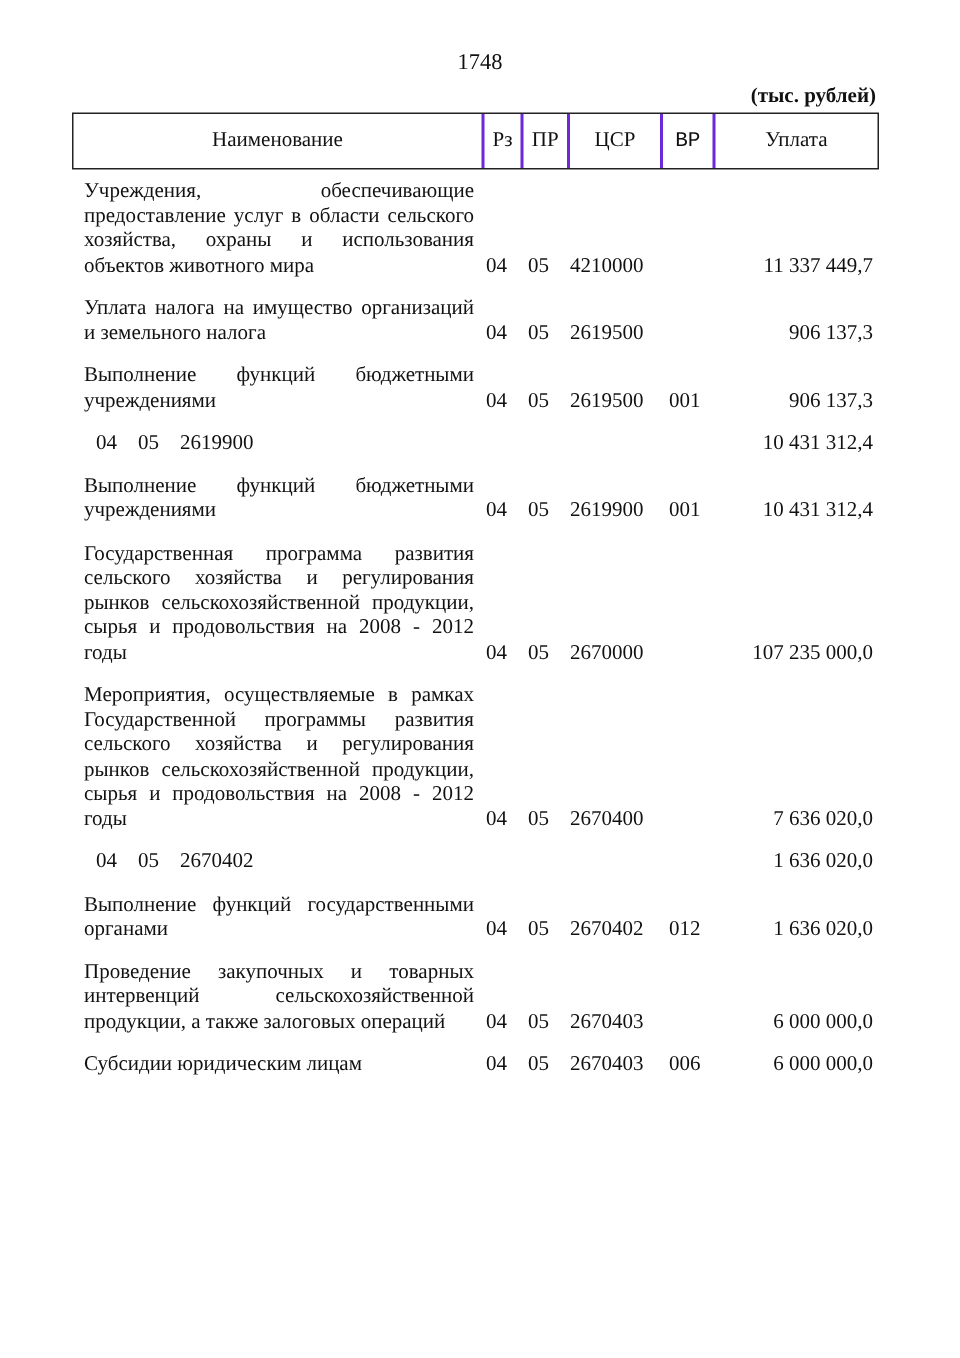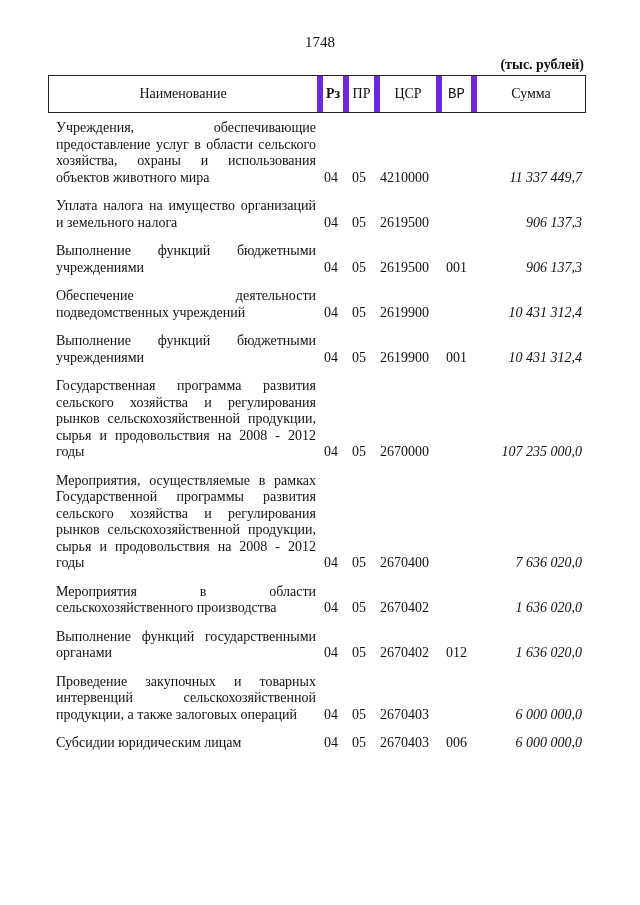--- a/index.html
+++ b/index.html
@@ -39,26 +39,26 @@
       border: 1px solid #222;
       box-sizing: border-box;
       display: flex;
     }
     .header > div {
       display: flex;
       align-items: center;
       justify-content: center;
       font-size: 14px;
       box-sizing: border-box;
-      border-right: 6px solid #6d28d9;
+      border-right: 2px solid #6d28d9;
       height: 100%;
     }
     .header > div:last-child { border-right: none; }
     .c-name { width: 274px; }
-    .c-rz { width: 26px; font-weight: bold; }
+    .c-rz { width: 26px; }
     .c-pr { width: 31px; }
     .c-csr { width: 62px; }
     .c-vr { width: 35px; font-family: Liberation Mono, monospace; }
     .c-sum { flex: 1; }
 
     .rows {
       position: absolute;
       top: 120px;
       left: 56px;
       width: 530px;
@@ -72,35 +72,35 @@
     }
     .row .name {
       width: 260px;
       text-align: justify;
       text-align-last: left;
     }
     .row .rz { width: 20px; margin-left: 8px; text-align: left; }
     .row .pr { width: 24px; margin-left: 8px; text-align: left; }
     .row .csr { width: 62px; margin-left: 4px; text-align: left; }
     .row .vr { width: 30px; margin-left: 4px; text-align: left; }
-    .row .sum { flex: 1; text-align: right; padding-right: 4px; font-style: italic; }
+    .row .sum { flex: 1; text-align: right; padding-right: 4px; }
   </style>
 </head>
 <body>
 
 <div class="page-number">1748</div>
 <div class="units">(тыс. рублей)</div>
 
 <div class="header">
   <div class="c-name">Наименование</div>
   <div class="c-rz">Рз</div>
   <div class="c-pr">ПР</div>
   <div class="c-csr">ЦСР</div>
   <div class="c-vr">ВР</div>
-  <div class="c-sum">Сумма</div>
+  <div class="c-sum">Уплата</div>
 </div>
 
 <div class="rows" id="rows">
     <div class="row">
       <div class="name">Учреждения, обеспечивающие предоставление услуг в области сельского хозяйства, охраны и использования объектов животного мира</div>
       <div class="rz">04</div>
       <div class="pr">05</div>
       <div class="csr">4210000</div>
       <div class="vr"></div>
       <div class="sum">11 337 449,7</div>
@@ -115,21 +115,20 @@
     </div>
     <div class="row">
       <div class="name">Выполнение функций бюджетными учреждениями</div>
       <div class="rz">04</div>
       <div class="pr">05</div>
       <div class="csr">2619500</div>
       <div class="vr">001</div>
       <div class="sum">906 137,3</div>
     </div>
     <div class="row">
-      <div class="name">Обеспечение деятельности подведомственных учреждений</div>
       <div class="rz">04</div>
       <div class="pr">05</div>
       <div class="csr">2619900</div>
       <div class="vr"></div>
       <div class="sum">10 431 312,4</div>
     </div>
     <div class="row">
       <div class="name">Выполнение функций бюджетными учреждениями</div>
       <div class="rz">04</div>
       <div class="pr">05</div>
@@ -147,21 +146,20 @@
     </div>
     <div class="row">
       <div class="name">Мероприятия, осуществляемые в рамках Государственной программы развития сельского хозяйства и регулирования рынков сельскохозяйственной продукции, сырья и продовольствия на 2008 - 2012 годы</div>
       <div class="rz">04</div>
       <div class="pr">05</div>
       <div class="csr">2670400</div>
       <div class="vr"></div>
       <div class="sum">7 636 020,0</div>
     </div>
     <div class="row">
-      <div class="name">Мероприятия в области сельскохозяйственного производства</div>
       <div class="rz">04</div>
       <div class="pr">05</div>
       <div class="csr">2670402</div>
       <div class="vr"></div>
       <div class="sum">1 636 020,0</div>
     </div>
     <div class="row">
       <div class="name">Выполнение функций государственными органами</div>
       <div class="rz">04</div>
       <div class="pr">05</div>

